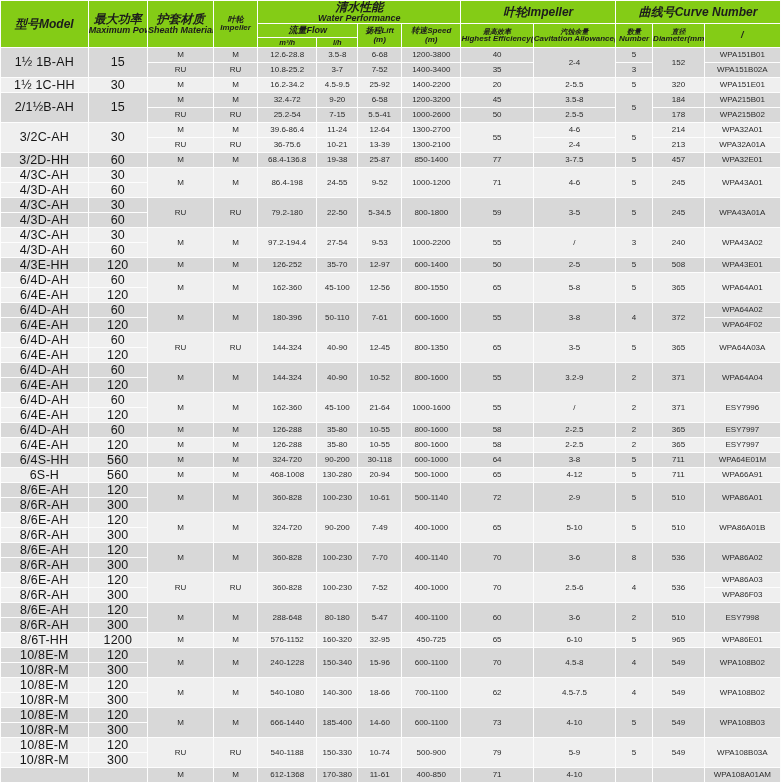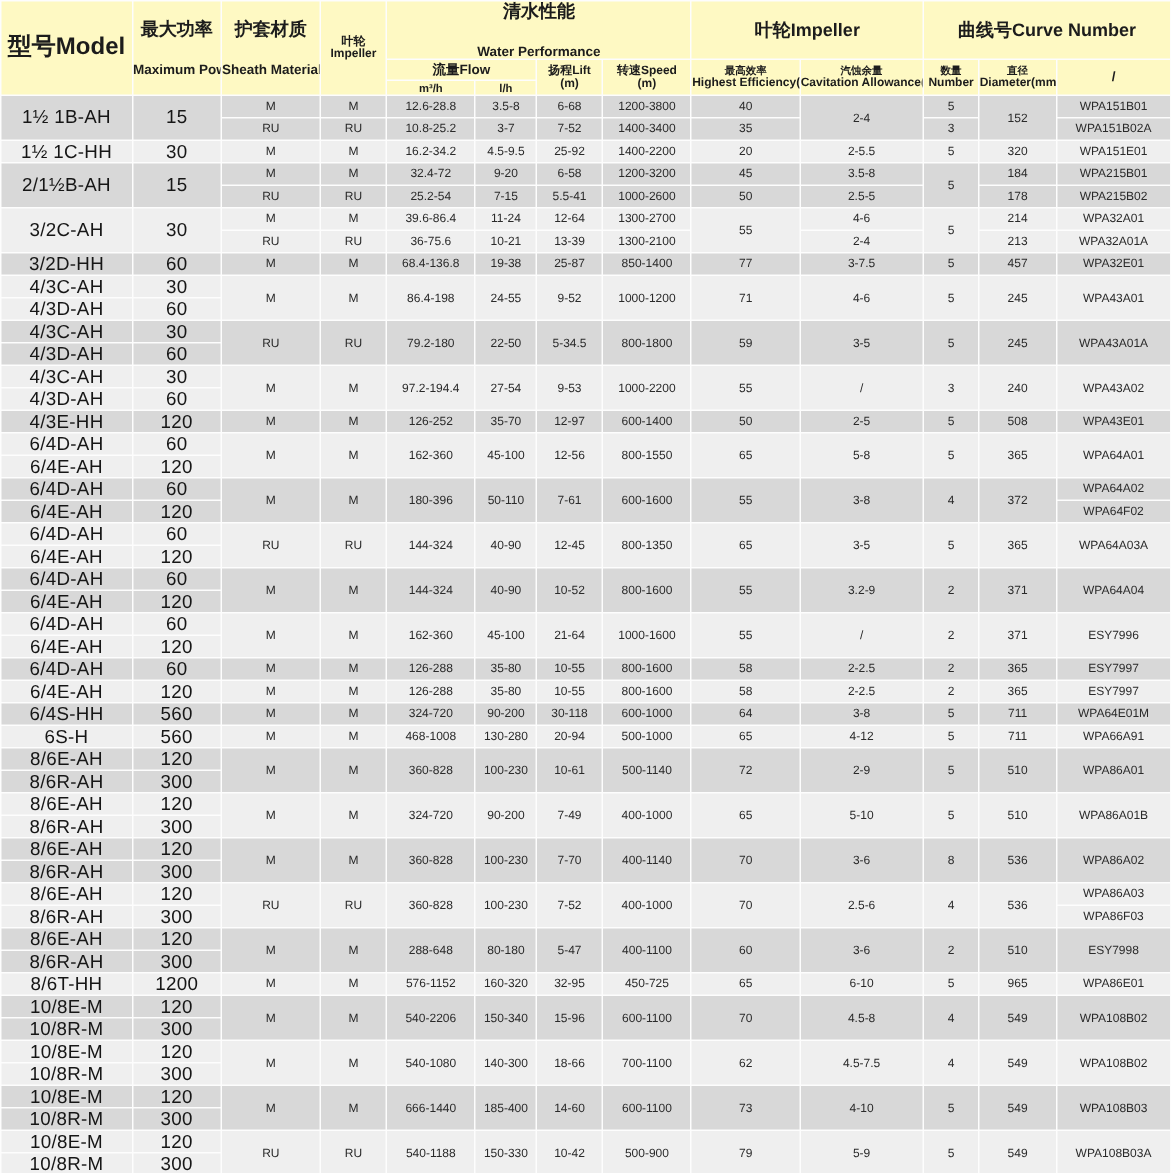--- a/index.html
+++ b/index.html
@@ -8,35 +8,36 @@
   .sheet {
     width: 781px; height: 782px; overflow: hidden; background: #fdfdfd;
   }
   table.spec {
     width: 781px;
     table-layout: fixed;
     border-collapse: separate;
     border-spacing: 1px;
   }
   thead th {
-    background: #fef9c3;
+    background: #84cc16;
     color: #1c1c1c;
     font-weight: bold;
     padding: 0;
     vertical-align: middle;
     line-height: 1.05;
     overflow: hidden;
     white-space: nowrap;
+    font-style: italic;
   }
   th .h-zh   { display: block; font-size: 12px; }
-  th .h-en   { display: block; font-size: 9px; margin-top: 16px; }
+  th .h-en   { display: block; font-size: 9px; }
   th .h-zh-sm{ display: block; font-size: 7px; }
   th .h-en-sm{ display: block; font-size: 8px; }
   th.h-group { font-size: 12px; height: 18px; }
-  th.h-model { font-size: 16px; }
+  th.h-model { font-size: 12px; }
   th.h-sub   { font-size: 9px; height: 13px; }
   th.h-unit  { font-size: 7.5px; height: 9px; font-weight: bold; }
   tbody td {
     height: 14px;
     padding: 0;
     text-align: center;
     vertical-align: middle;
     font-size: 8px;
     color: #2a2a2a;
     line-height: 1;
@@ -570,21 +571,21 @@
           <td class="cavitation">6-10</td>
           <td class="number">5</td>
           <td class="diameter">965</td>
           <td class="curve">WPA86E01</td>
         </tr>
         <tr class="bg">
           <td class="model">10/8E-M</td>
           <td class="power">120</td>
           <td class="sheath" rowspan="2">M</td>
           <td class="impeller" rowspan="2">M</td>
-          <td class="flow_m3h" rowspan="2">540-2206</td>
+          <td class="flow_m3h" rowspan="2">240-1228</td>
           <td class="flow_lh" rowspan="2">150-340</td>
           <td class="lift" rowspan="2">15-96</td>
           <td class="speed" rowspan="2">600-1100</td>
           <td class="efficiency" rowspan="2">70</td>
           <td class="cavitation" rowspan="2">4.5-8</td>
           <td class="number" rowspan="2">4</td>
           <td class="diameter" rowspan="2">549</td>
           <td class="curve" rowspan="2">WPA108B02</td>
         </tr>
         <tr class="bg">
@@ -629,21 +630,21 @@
           <td class="model">10/8R-M</td>
           <td class="power">300</td>
         </tr>
         <tr class="bw">
           <td class="model">10/8E-M</td>
           <td class="power">120</td>
           <td class="sheath" rowspan="2">RU</td>
           <td class="impeller" rowspan="2">RU</td>
           <td class="flow_m3h" rowspan="2">540-1188</td>
           <td class="flow_lh" rowspan="2">150-330</td>
-          <td class="lift" rowspan="2">10-42</td>
+          <td class="lift" rowspan="2">10-74</td>
           <td class="speed" rowspan="2">500-900</td>
           <td class="efficiency" rowspan="2">79</td>
           <td class="cavitation" rowspan="2">5-9</td>
           <td class="number" rowspan="2">5</td>
           <td class="diameter" rowspan="2">549</td>
           <td class="curve" rowspan="2">WPA108B03A</td>
         </tr>
         <tr class="bw">
           <td class="model">10/8R-M</td>
           <td class="power">300</td>

